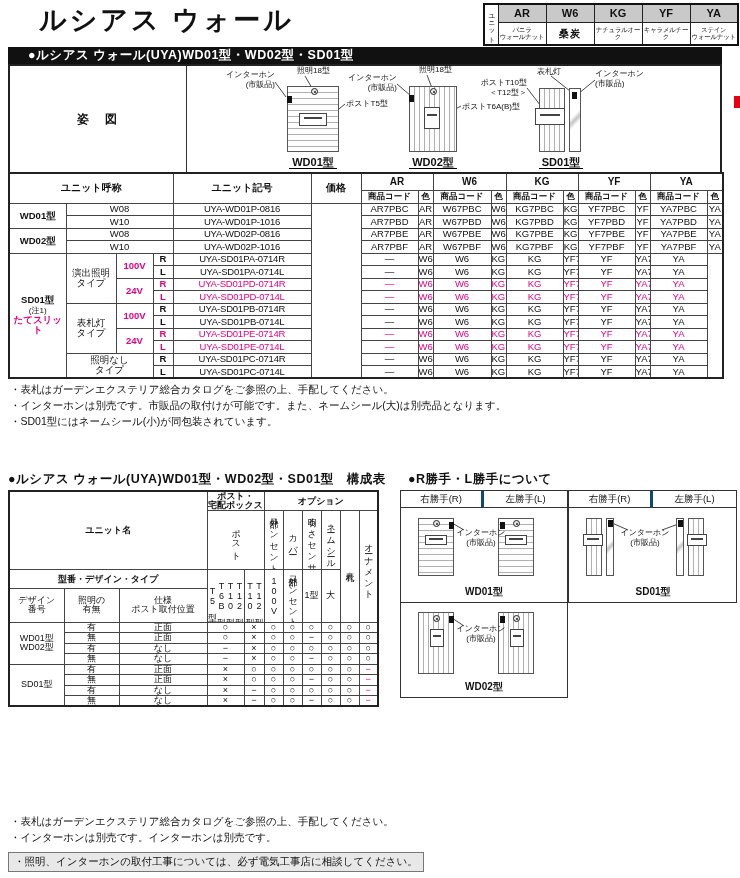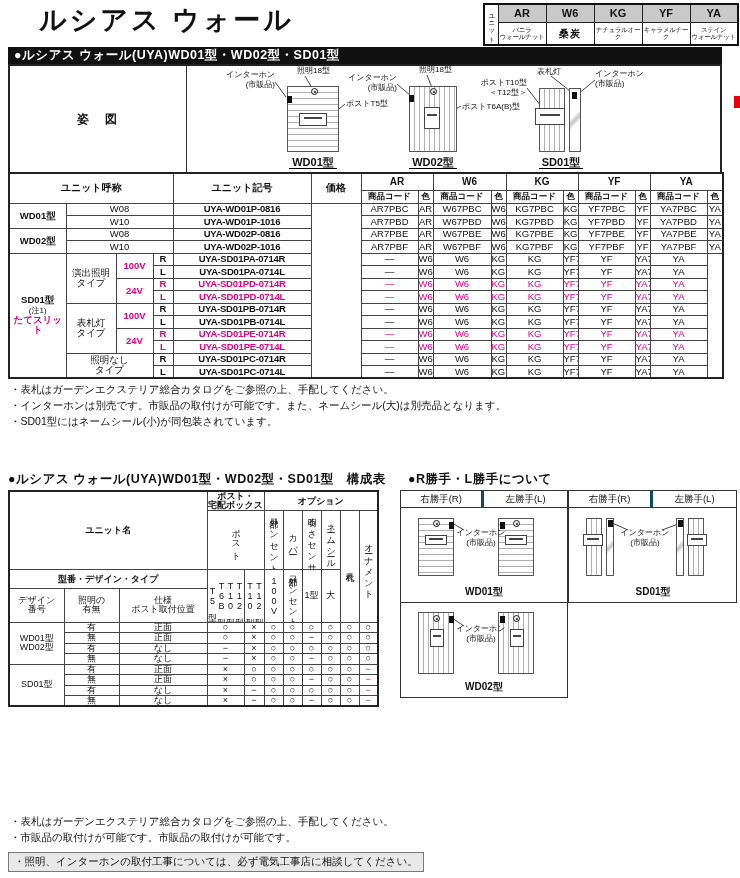--- a/index.html
+++ b/index.html
@@ -11,21 +11,21 @@
 
   
   table.color-table { position:absolute; left:483px; top:3px; border-collapse:collapse; table-layout:fixed; }
   table.color-table td { border:1px solid #222; text-align:center; vertical-align:middle; overflow:hidden; }
   table.color-table { border:2px solid #111; }
   td.vlabel { width:14px; writing-mode:vertical-rl; text-orientation:upright; font-size:6.5px; letter-spacing:0; padding:1px 0; }
   td.chead { width:48px; height:18px; background:#c9c9c9; font-weight:bold; font-size:11px; }
   td.cname { height:23px; font-size:6.5px; letter-spacing:-0.3px; white-space:pre-line; line-height:1.1; }
   td.cname.big { font-size:10px; font-weight:bold; letter-spacing:1px; }
 
-  .sec-bar { position:absolute; left:8px; top:47px; width:714px; height:17px; background:#111; color:#fff; font-size:12.5px; font-weight:bold; line-height:17px; padding-left:6px; letter-spacing:0.5px; }
+  .sec-bar { position:absolute; left:8px; top:47px; width:714px; height:17px; background:#111; color:#fff; font-size:12.5px; font-weight:bold; line-height:17px; padding-left:20px; letter-spacing:0.5px; }
   .sec-title { position:absolute; font-size:12.5px; font-weight:bold; letter-spacing:0.5px; }
   .sec-title.s2 { left:8px; top:471px; }
   .sec-title.s3 { left:408px; top:471px; }
 
   
   .figure-box { position:absolute; left:8px; top:64px; width:714px; height:108px; border:2px solid #222; border-bottom:none; }
   .fig-left { position:absolute; left:0; top:0; width:177px; height:100%; border-right:1px solid #333; display:flex; align-items:center; justify-content:center; font-size:12px; font-weight:bold; letter-spacing:2px; }
   .fig-cell { position:absolute; left:177px; top:0; width:537px; height:104px; }
   svg.lines { position:absolute; left:0; top:0; pointer-events:none; }
   svg.lines line { stroke:#333; stroke-width:0.9; }
@@ -46,21 +46,21 @@
   .flabel.ct { text-align:center; }
 
   
   table.ptable { position:absolute; left:8px; top:172px; width:714px; border-collapse:collapse; table-layout:fixed; border:2px solid #222; }
   table.ptable td { border:1px solid #444; text-align:center; vertical-align:middle; font-size:9.5px; line-height:1.05; padding:0; white-space:pre-line; overflow:hidden; }
   table.ptable thead td { font-weight:bold; font-size:10px; }
   table.ptable tr.h1 { height:17px; }
   table.ptable tr.h2 { height:13px; }
   table.ptable tr.h2 td { font-size:8.5px; }
   table.ptable tbody tr { height:12.5px; }
-  td.code { font-weight:bold; text-align:left; padding-left:3px; font-size:9.5px; letter-spacing:-0.2px;margin-left:20px; }
+  td.code { font-weight:normal; text-align:left; padding-left:3px; font-size:9.5px; letter-spacing:-0.2px;margin-left:20px; }
   td.cc { font-size:7px; }
   .mg { color:#e4007f; }
   .b { font-weight:bold; }
   .sm { font-size:8px; }
   td.sd-head { font-size:9.5px; }
 
   .notes { position:absolute; left:10px; font-size:10.5px; line-height:16px; }
   .notes.n1 { top:381px; }
   .notes.n2 { top:813px; }
   .warn { position:absolute; left:8px; top:852px; border:1px solid #777; background:#e8e8e8; font-size:10.5px; padding:2px 5px; }
@@ -584,21 +584,21 @@
           <td class="mark">−</td>
           <td class="mark">○</td>
           <td class="mark">○</td>
           <td class="mg mark">−</td>
         </tr>
       </tbody>
   </table>
 
   <div class="notes n2">
     <div>・表札はガーデンエクステリア総合カタログをご参照の上、手配してください。</div>
-    <div>・市販品の取付けが可能です。市販品の取付けが可能です。</div>
+    <div>・インターホンは別売です。インターホンは別売です。</div>
   </div>
 
   <div class="warn">・照明、インターホンの取付工事については、必ず電気工事店に相談してください。</div>
 
   <div class="sec-title s3">●R勝手・L勝手について</div>
 
   <div class="rl-box">
     <div class="rlg rlg1"></div>
     <div class="rlg rlg2"></div>
     <div class="rlh rb" style="left:1px;top:1px;width:83px;">右勝手(R)</div>

